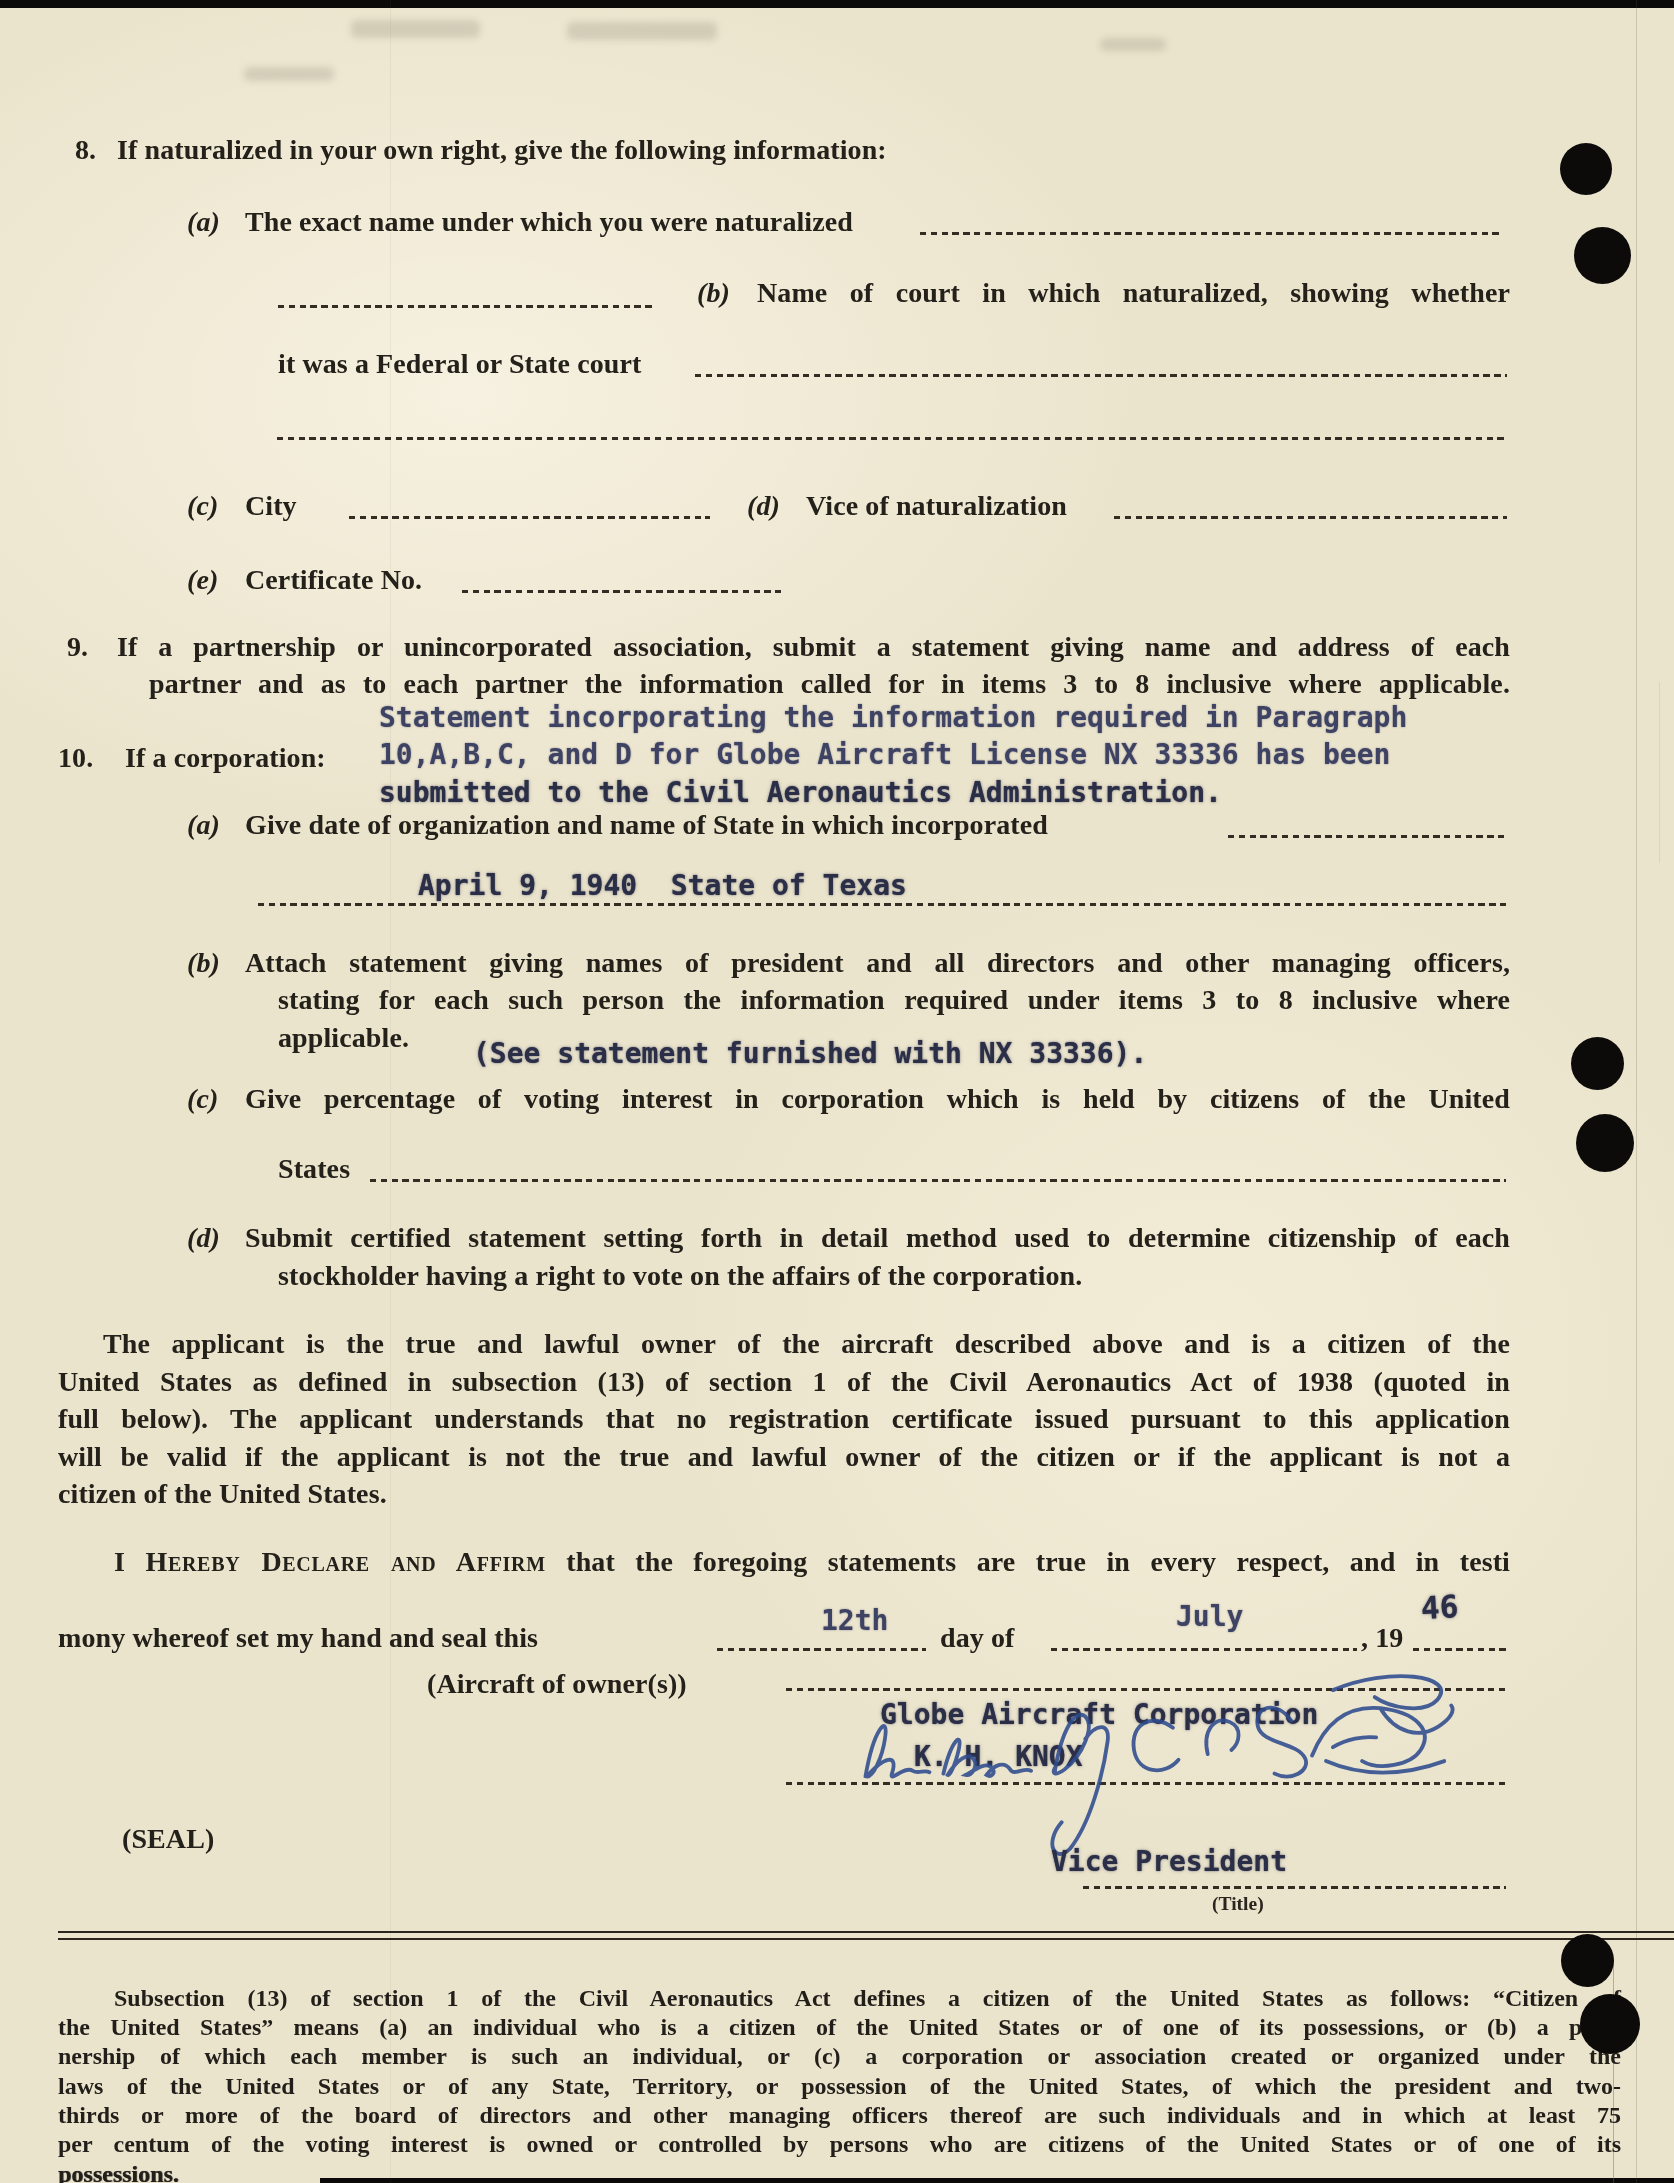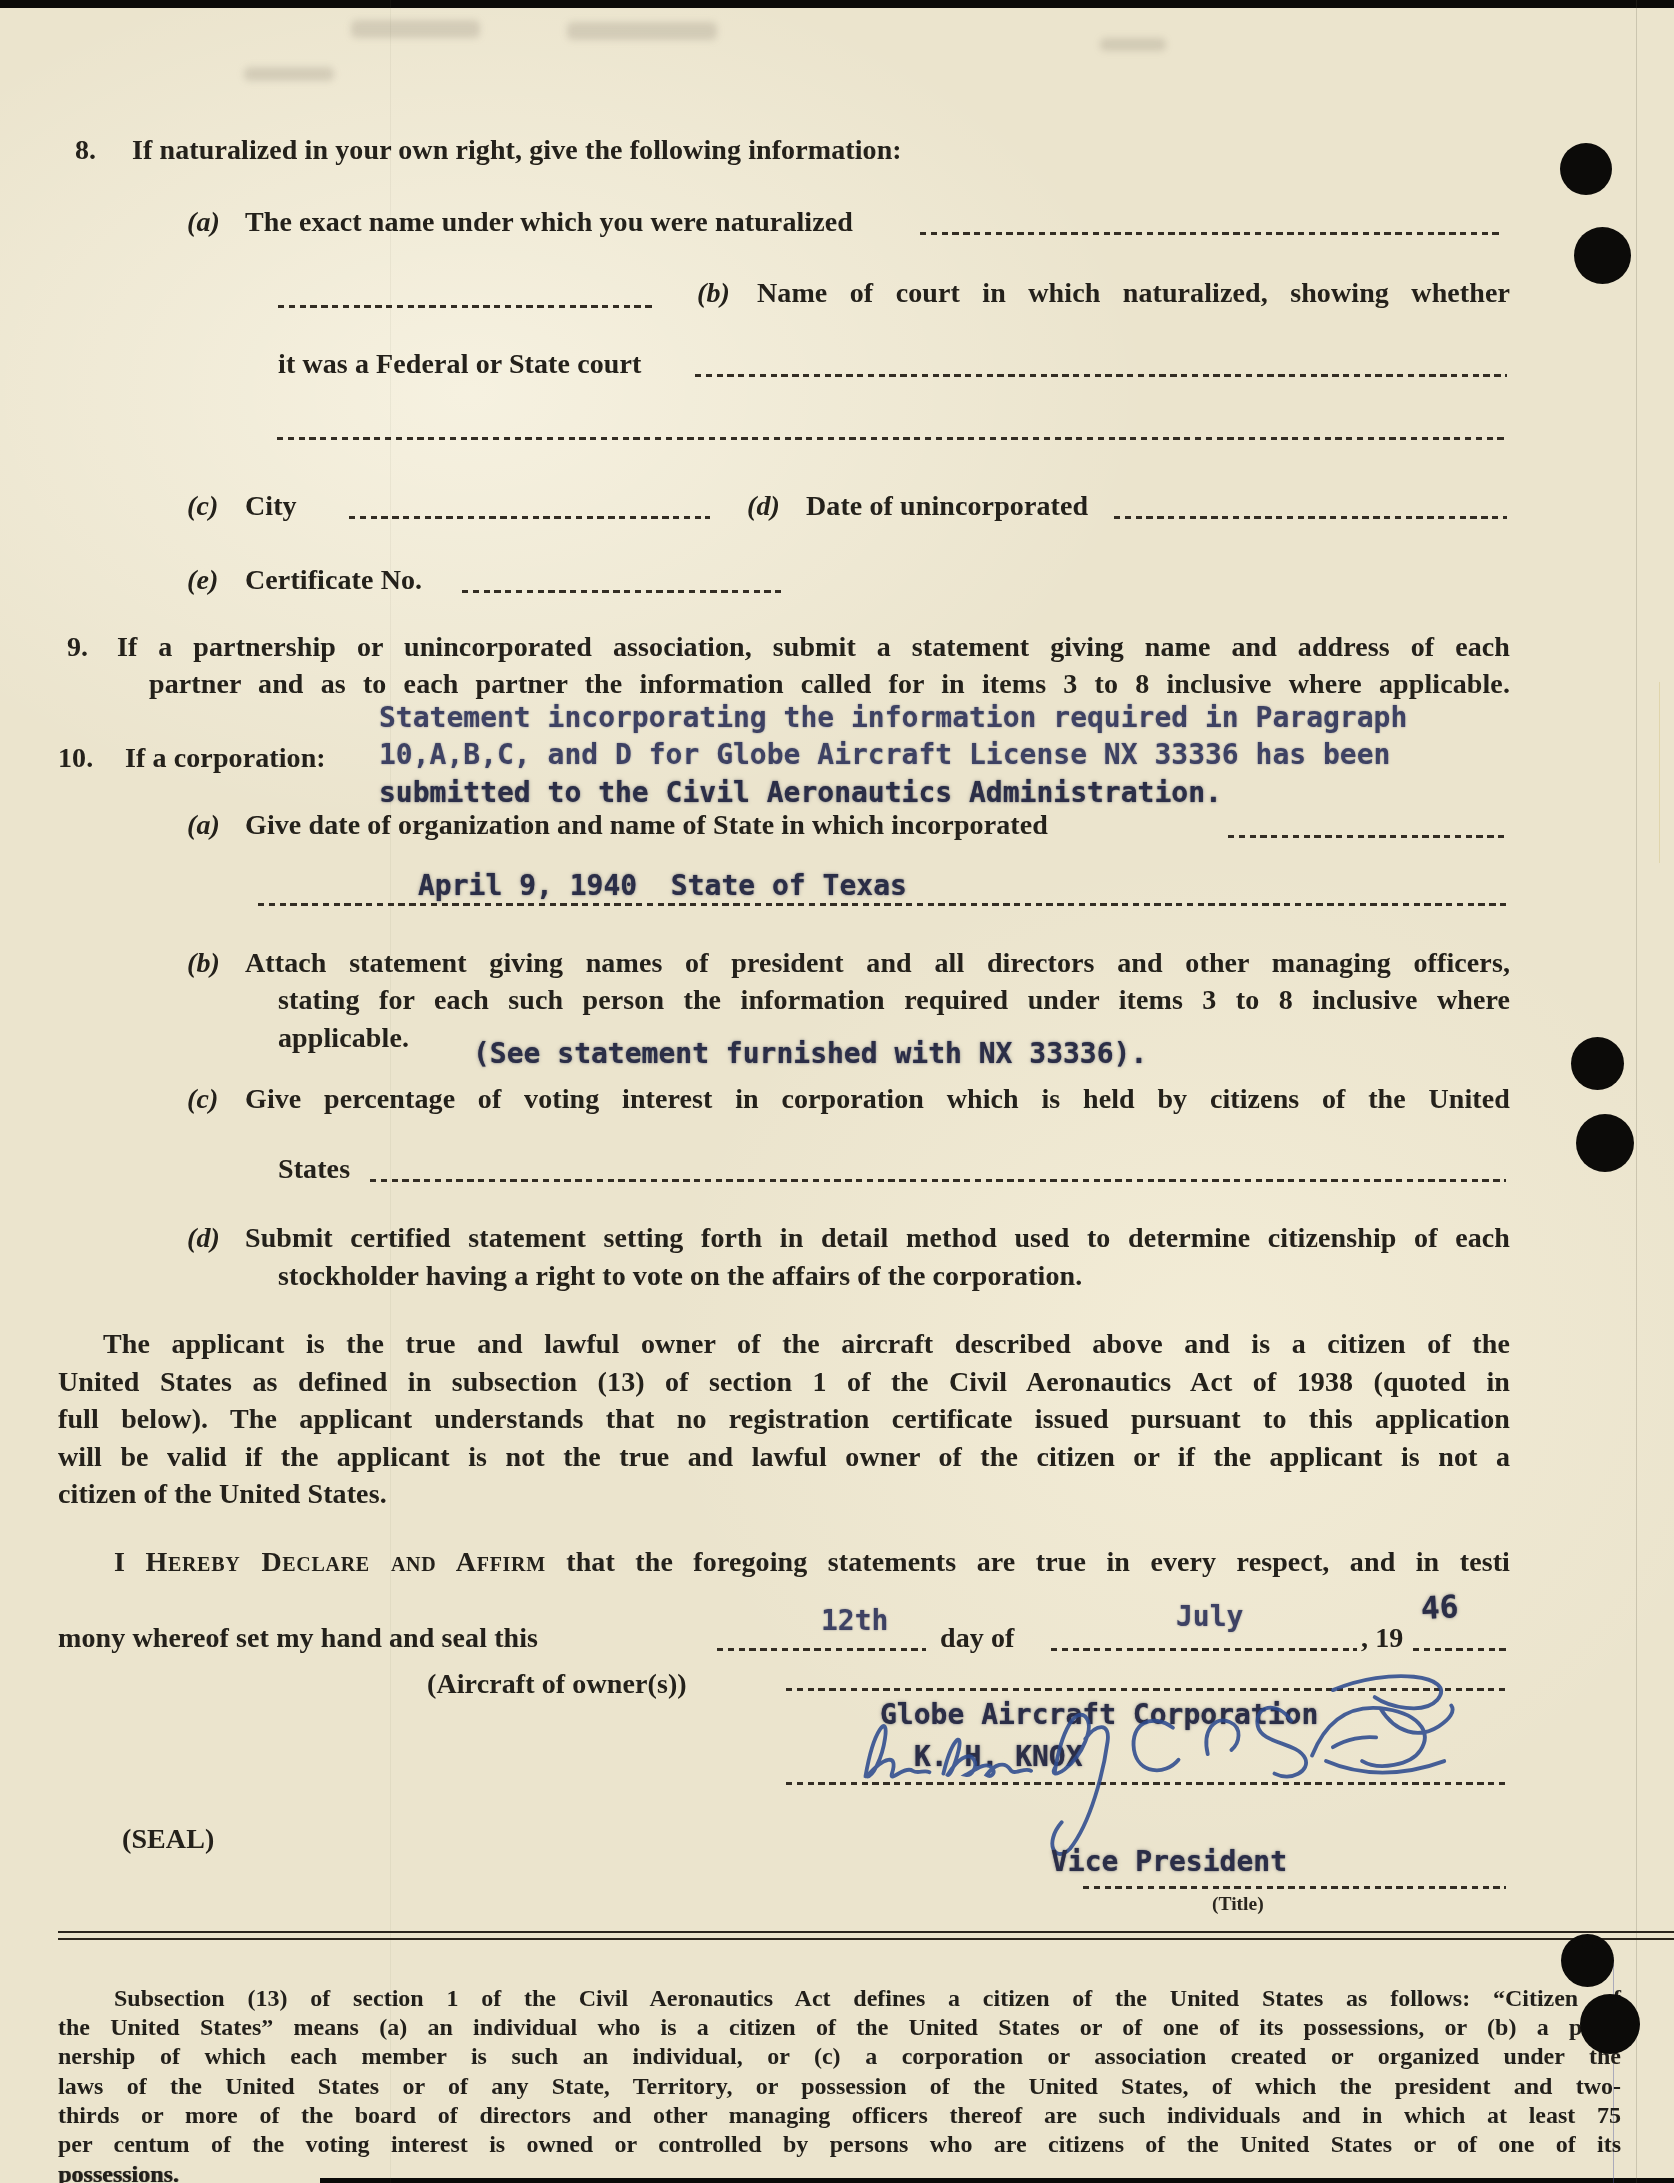--- a/index.html
+++ b/index.html
@@ -43,39 +43,39 @@
   <div class="vline" style="left:1613px;top:1957px;height:226px;background:rgba(90,100,165,.45);"></div>
   <div class="vline" style="left:1659px;top:682px;height:181px;background:rgba(200,180,95,.30);"></div>
   <div class="vline" style="left:390px;top:0;height:2183px;background:rgba(120,110,90,.08);"></div>
 
   <div class="smudge" style="left:351px;top:19.5px;width:129px;height:18px;"></div>
   <div class="smudge" style="left:567px;top:22px;width:150px;height:18px;"></div>
   <div class="smudge" style="left:244px;top:67px;width:90px;height:14px;"></div>
   <div class="smudge" style="left:1100px;top:38px;width:66px;height:12.5px;"></div>
 
   <div class="abs f" style="left:75px;top:134px;">8.</div>
-  <div class="abs f" style="left:132px;top:134px;">If naturalized in your own right, give the following information:</div>
+  <div class="abs f" style="left:117px;top:134px;">If naturalized in your own right, give the following information:</div>
 
   <div class="abs f it" style="left:187px;top:206px;">(a)</div>
   <div class="abs f" style="left:245px;top:206px;">The exact name under which you were naturalized</div>
   <div class="dl" style="left:920px;top:232px;width:583px;"></div>
 
   <div class="dl" style="left:278px;top:305px;width:376px;"></div>
   <div class="abs f it" style="left:697px;top:277px;">(b)</div>
   <div class="abs f just" style="left:757px;top:277px;width:753px;">Name of court in which naturalized, showing whether</div>
 
   <div class="abs f" style="left:278px;top:348px;">it was a Federal or State court</div>
   <div class="dl" style="left:695px;top:374px;width:812px;"></div>
   <div class="dl" style="left:277px;top:437px;width:1229px;"></div>
 
   <div class="abs f it" style="left:187px;top:490px;">(c)</div>
   <div class="abs f" style="left:245px;top:490px;">City</div>
   <div class="dl" style="left:349px;top:516px;width:361px;"></div>
   <div class="abs f it" style="left:747px;top:490px;">(d)</div>
-  <div class="abs f" style="left:806px;top:490px;">Date of unincorporated</div>
+  <div class="abs f" style="left:806px;top:490px;">Vice of naturalization</div>
   <div class="dl" style="left:1114px;top:516px;width:393px;"></div>
 
   <div class="abs f it" style="left:187px;top:564px;">(e)</div>
   <div class="abs f" style="left:245px;top:564px;">Certificate No.</div>
   <div class="dl" style="left:462px;top:590px;width:319px;"></div>
 
   <div class="abs f" style="left:67px;top:631px;">9.</div>
   <div class="abs f just" style="left:117px;top:631px;width:1393px;">If a partnership or unincorporated association, submit a statement giving name and address of each</div>
   <div class="abs f just" style="left:149px;top:668px;width:1361px;">partner and as to each partner the information called for in items 3 to 8 inclusive where applicable.</div>
 

